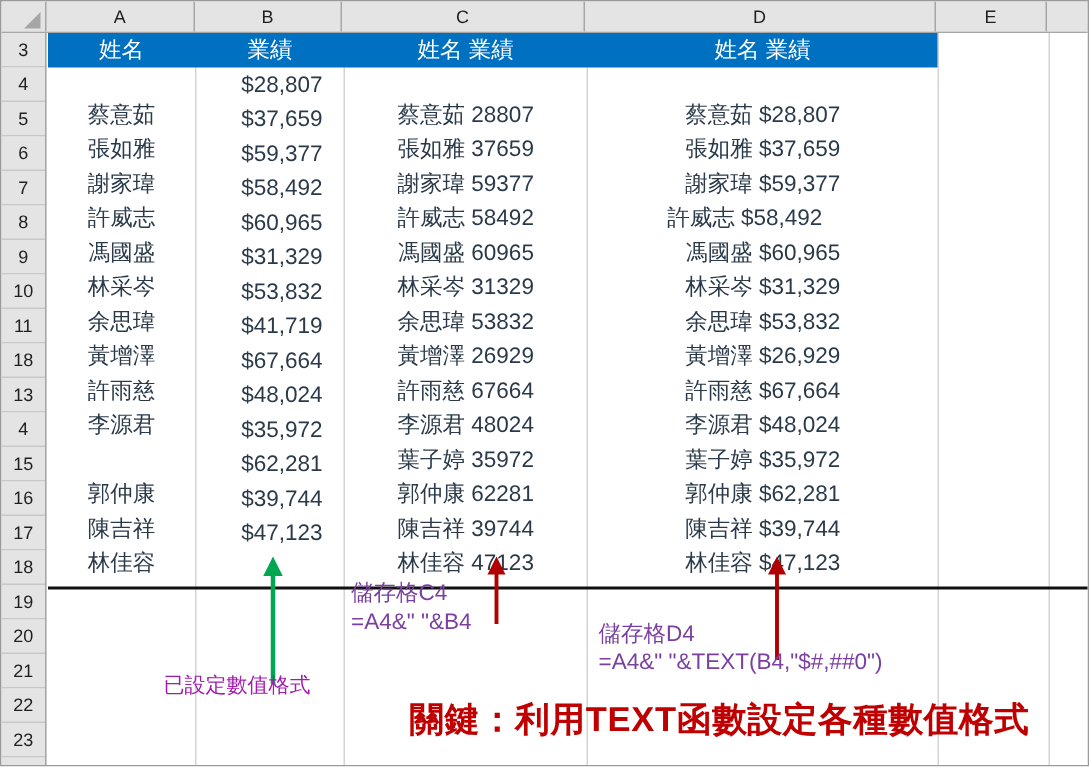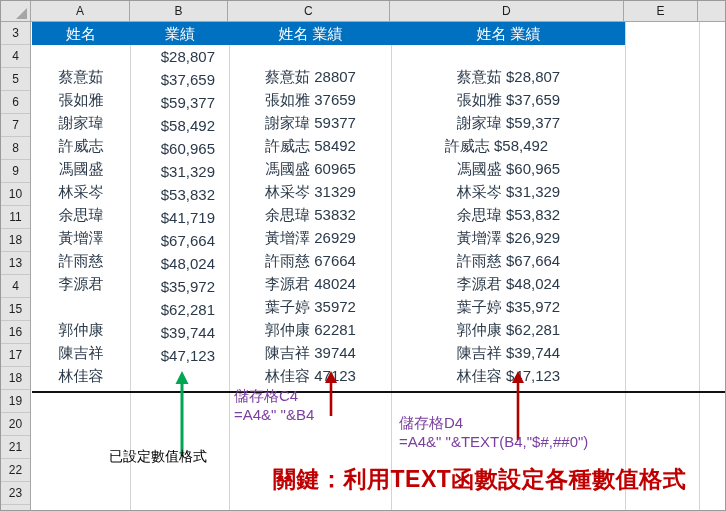--- a/index.html
+++ b/index.html
@@ -140,21 +140,21 @@
     height: 2px;
     background: #111111;
   }
 
   
   .anno {
     position: absolute;
     white-space: nowrap;
   }
   .anno-green {
-    color: #000000;
+    color: #a21caf;
     font-size: 14px;
   }
   .anno-purple {
     color: #7b3fa0;
     font-size: 15px;
     line-height: 19px;
   }
   .anno-red-title {
     color: #c00000;
     font-size: 23px;

